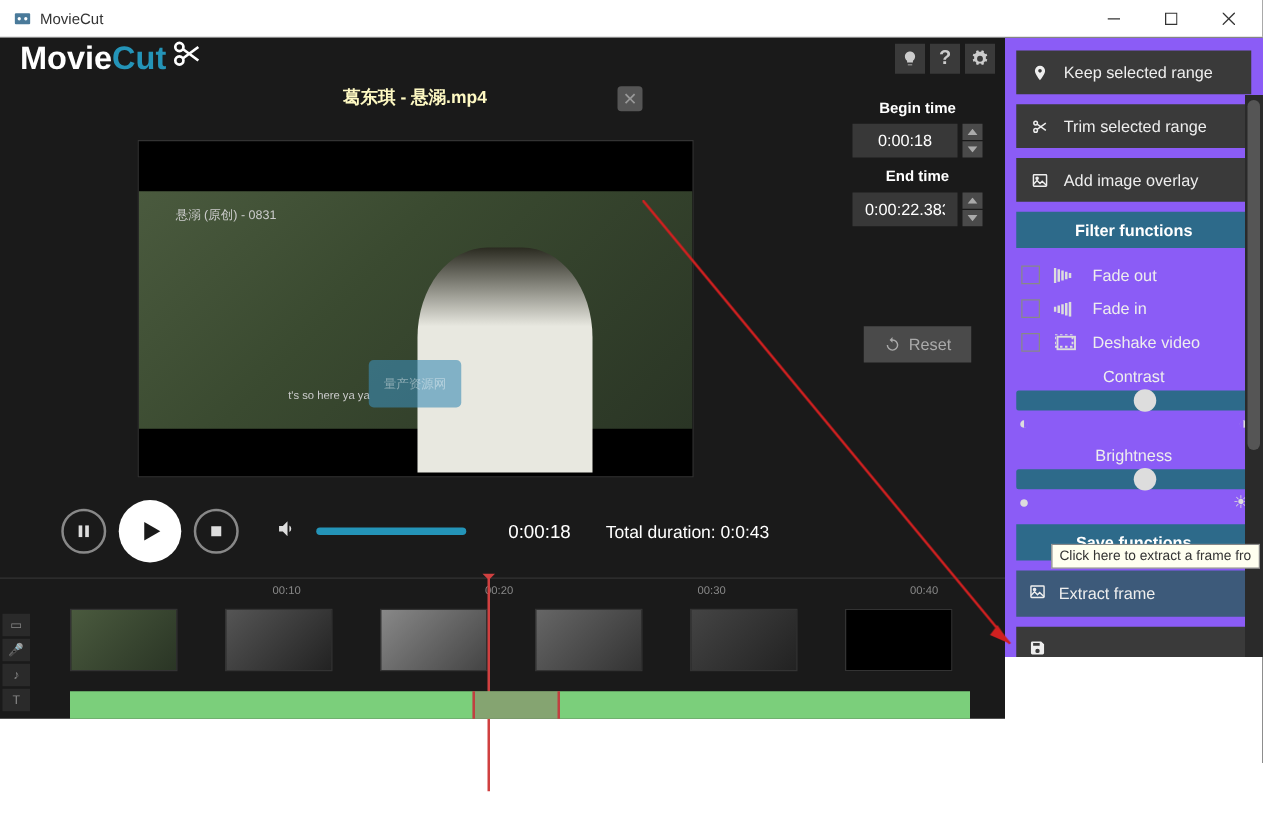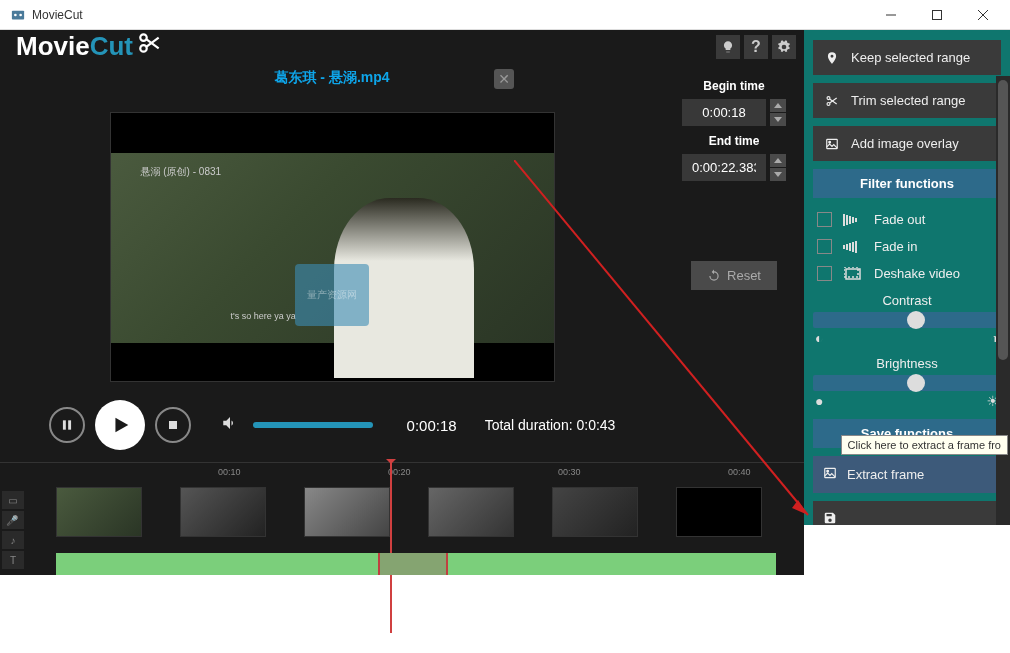--- a/index.html
+++ b/index.html
@@ -15,28 +15,28 @@
 .main-area { flex: 1; display: flex; flex-direction: column; position: relative; }
 .header-row { height: 46px; display: flex; align-items: center; justify-content: space-between; padding: 0 8px 0 16px; }
 .logo { font-size: 26px; font-weight: bold; color: #fff; display: flex; align-items: center; }
 .logo .cut { color: #2494b8; }
 .logo .scissors { margin-left: 4px; }
 .header-icons { display: flex; gap: 4px; }
 .header-icons .hbtn { width: 24px; height: 24px; background: #3a3a3a; display: flex; align-items: center; justify-content: center; cursor: pointer; color: #ccc; }
 
 .content-row { display: flex; flex: 1; }
 .video-col { flex: 1; display: flex; flex-direction: column; align-items: center; position: relative; }
-.video-title { color: #0ea5e9; font-size: 14px; font-weight: bold; text-align: left; padding: 6px 0 4px; }
+.video-title { color: #fef9c3; font-size: 14px; font-weight: bold; text-align: left; padding: 6px 0 4px; }
 .close-video { position: absolute; right: 150px; top: 6px; width: 20px; height: 20px; background: #555; border-radius: 3px; color: #999; display: flex; align-items: center; justify-content: center; cursor: pointer; font-size: 14px; }
 .video-frame { width: 445px; height: 270px; background: #000; margin: 21px auto 0; position: relative; border: 1px solid #333; overflow: hidden; }
 .video-content { position: absolute; top: 40px; left: 0; right: 0; height: 190px; background: linear-gradient(135deg, #4a5a3e 0%, #3a4a30 40%, #2a3525 100%); }
 .video-subtitle1 { position: absolute; top: 52px; left: 30px; color: #ccc; font-size: 10px; }
 .video-subtitle2 { position: absolute; bottom: 60px; left: 120px; color: #ccc; font-size: 9px; }
 .video-person { position: absolute; right: 80px; top: 45px; width: 140px; height: 180px; background: linear-gradient(180deg, #2a2a20 0%, #e8e8e0 35%, #e8e8e0 100%); border-radius: 40% 40% 0 0; }
-.watermark { position: absolute; bottom: 55px; left: 50%; transform: translateX(-50%); color: rgba(255,255,255,0.4); font-size: 10px; background: rgba(60,140,180,0.6); padding: 24px 12px; border-radius: 4px; }
+.watermark { position: absolute; bottom: 55px; left: 50%; transform: translateX(-50%); color: rgba(255,255,255,0.4); font-size: 10px; background: rgba(60,140,180,0.6); padding: 12px 12px; border-radius: 4px; }
 
 .time-col { width: 140px; padding: 8px 0 0 0; }
 .time-label { color: #fff; font-size: 12px; font-weight: bold; text-align: center; margin: 8px 0 6px; }
 .time-input-row { display: flex; align-items: center; justify-content: center; gap: 4px; }
 .time-input { background: #383838; color: #fff; border: none; padding: 6px 10px; font-size: 13px; width: 84px; text-align: center; }
 .time-spinner { display: flex; flex-direction: column; gap: 1px; }
 .time-spinner .sp { width: 16px; height: 13px; background: #4a4a4a; display: flex; align-items: center; justify-content: center; cursor: pointer; }
 .reset-btn { background: #4a4a4a; color: #aaa; border: none; padding: 7px 16px; font-size: 13px; cursor: pointer; display: flex; align-items: center; gap: 6px; margin: 80px auto 0; }
 
 .play-controls { display: flex; align-items: center; justify-content: center; gap: 10px; padding: 18px 0 12px; width: 100%; }
@@ -59,21 +59,21 @@
 .tl-thumb.c2 { background: linear-gradient(135deg, #555, #222); }
 .tl-thumb.c3 { background: linear-gradient(135deg, #888, #444); }
 .tl-thumb.c4 { background: linear-gradient(135deg, #666, #333); }
 .tl-thumb.c5 { background: linear-gradient(135deg, #444, #222); }
 .tl-thumb.c6 { background: #000; }
 .tl-track { height: 22px; background: #7bcf7b; margin: 14px 28px 0; position: relative; }
 .tl-selection { position: absolute; left: 322px; top: 0; width: 70px; height: 100%; background: rgba(150,100,100,0.4); border-left: 2px solid #c04040; border-right: 2px solid #c04040; pointer-events: none; }
 .tl-playhead { position: absolute; left: 362px; top: 0; width: 2px; height: 100%; background: #d04040; }
 .tl-playhead::before { content: ''; position: absolute; top: -4px; left: -4px; border: 5px solid transparent; border-top-color: #d04040; }
 
-.sidebar { width: 206px; background: #0f766e; padding: 10px 9px 0; overflow-y: auto; }
+.sidebar { width: 206px; background: #8b5cf6; padding: 10px 9px 0; overflow-y: auto; }
 .sidebar::-webkit-scrollbar { width: 10px; }
 .side-btn { display: flex; align-items: center; gap: 10px; padding: 10px 10px; background: #3a3a3a; color: #eee; font-size: 13px; margin-bottom: 8px; cursor: pointer; }
 .side-btn .icon { width: 18px; display: flex; justify-content: center; }
 .section-head { background: #2d6a8a; color: #fff; font-size: 13px; font-weight: bold; text-align: center; padding: 7px 0; margin-bottom: 8px; }
 .check-row { display: flex; align-items: center; gap: 10px; padding: 6px 4px; color: #eee; font-size: 13px; cursor: pointer; }
 .check-row .cb { width: 15px; height: 15px; border: 1.5px solid #888; }
 .check-row .fi { width: 22px; display: flex; justify-content: center; color: #ddd; }
 .slider-group { margin: 6px 0 10px; }
 .slider-label { color: #eee; font-size: 13px; text-align: center; margin-bottom: 4px; }
 .slider-row { display: flex; align-items: center; gap: 6px; }

